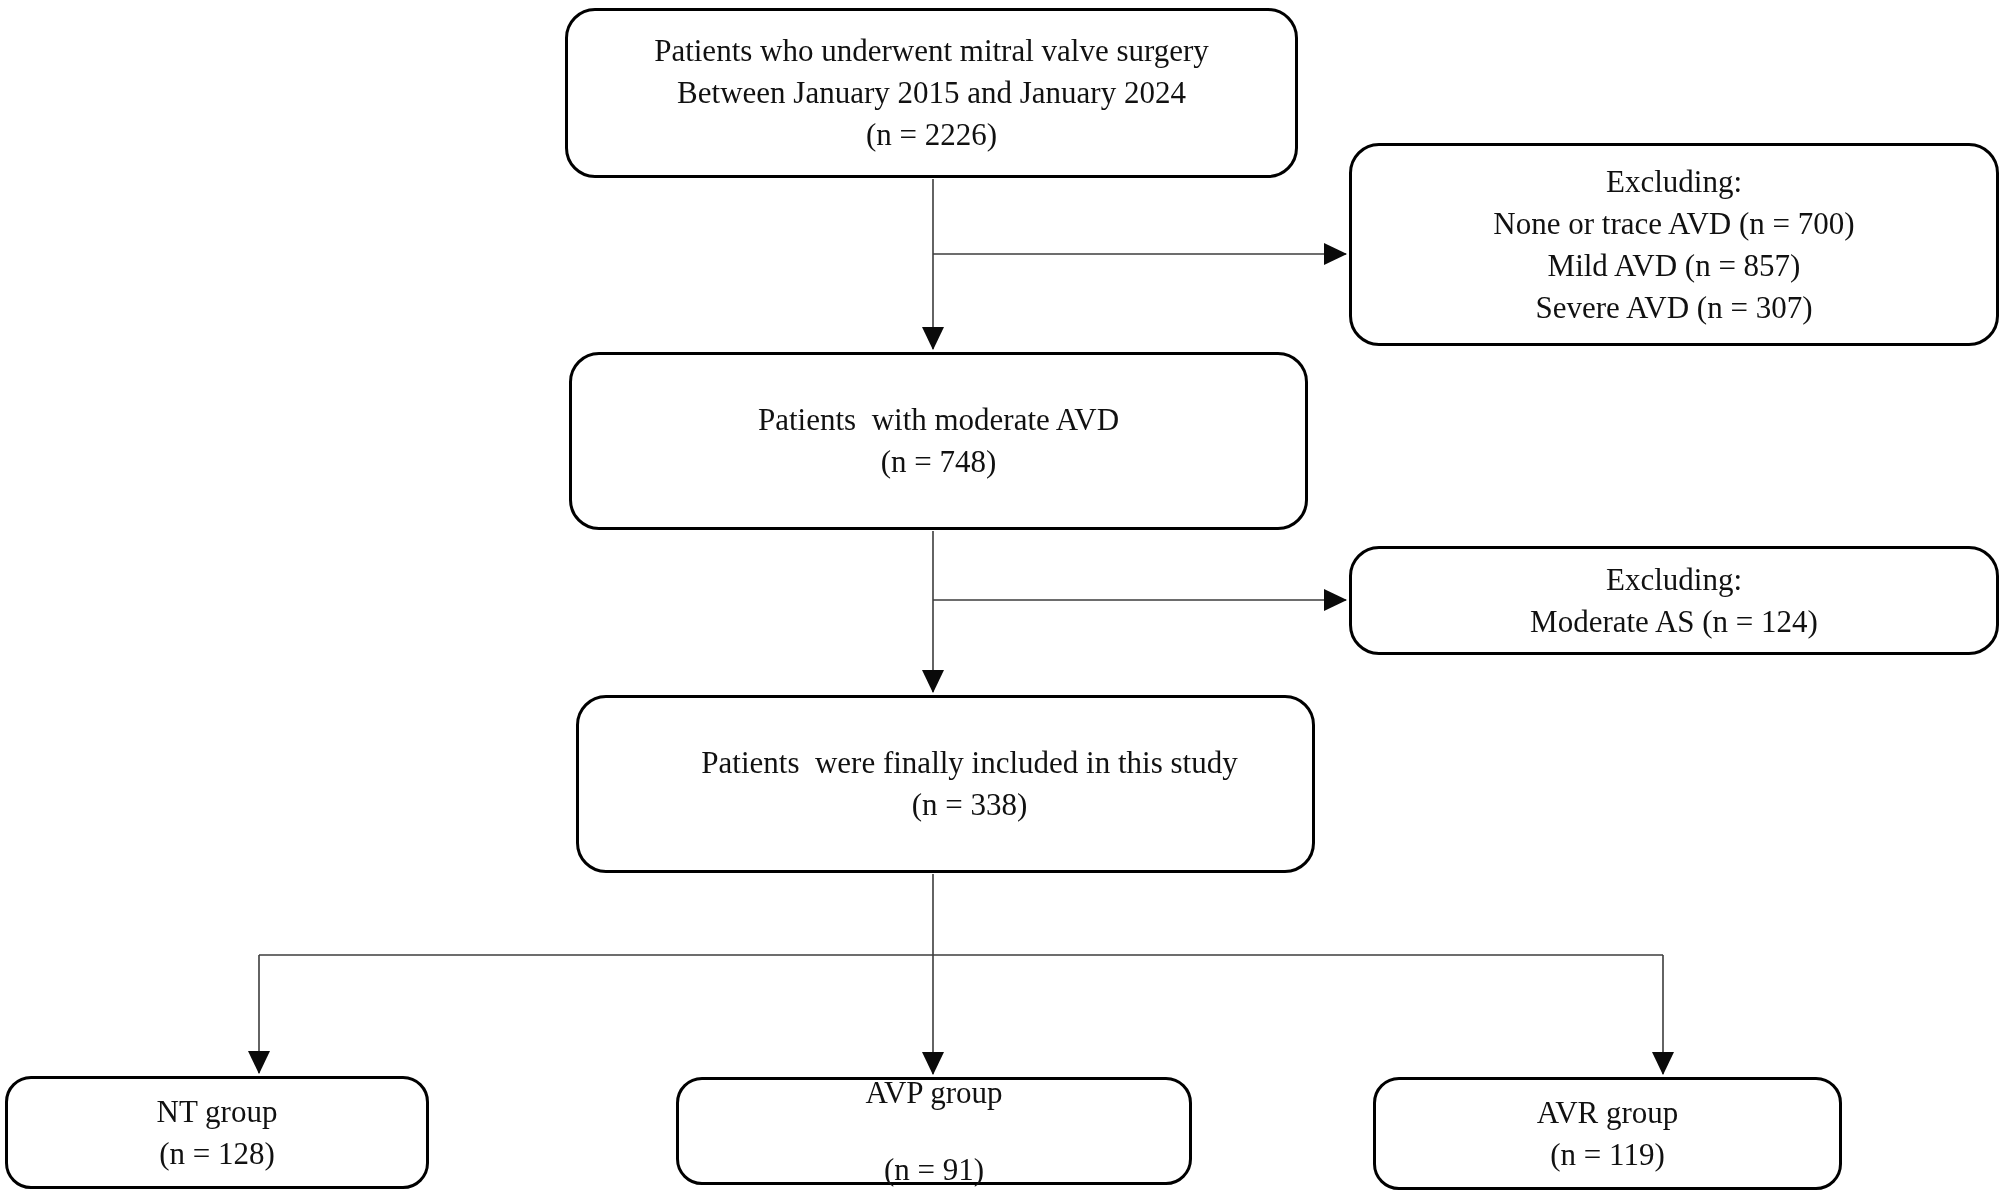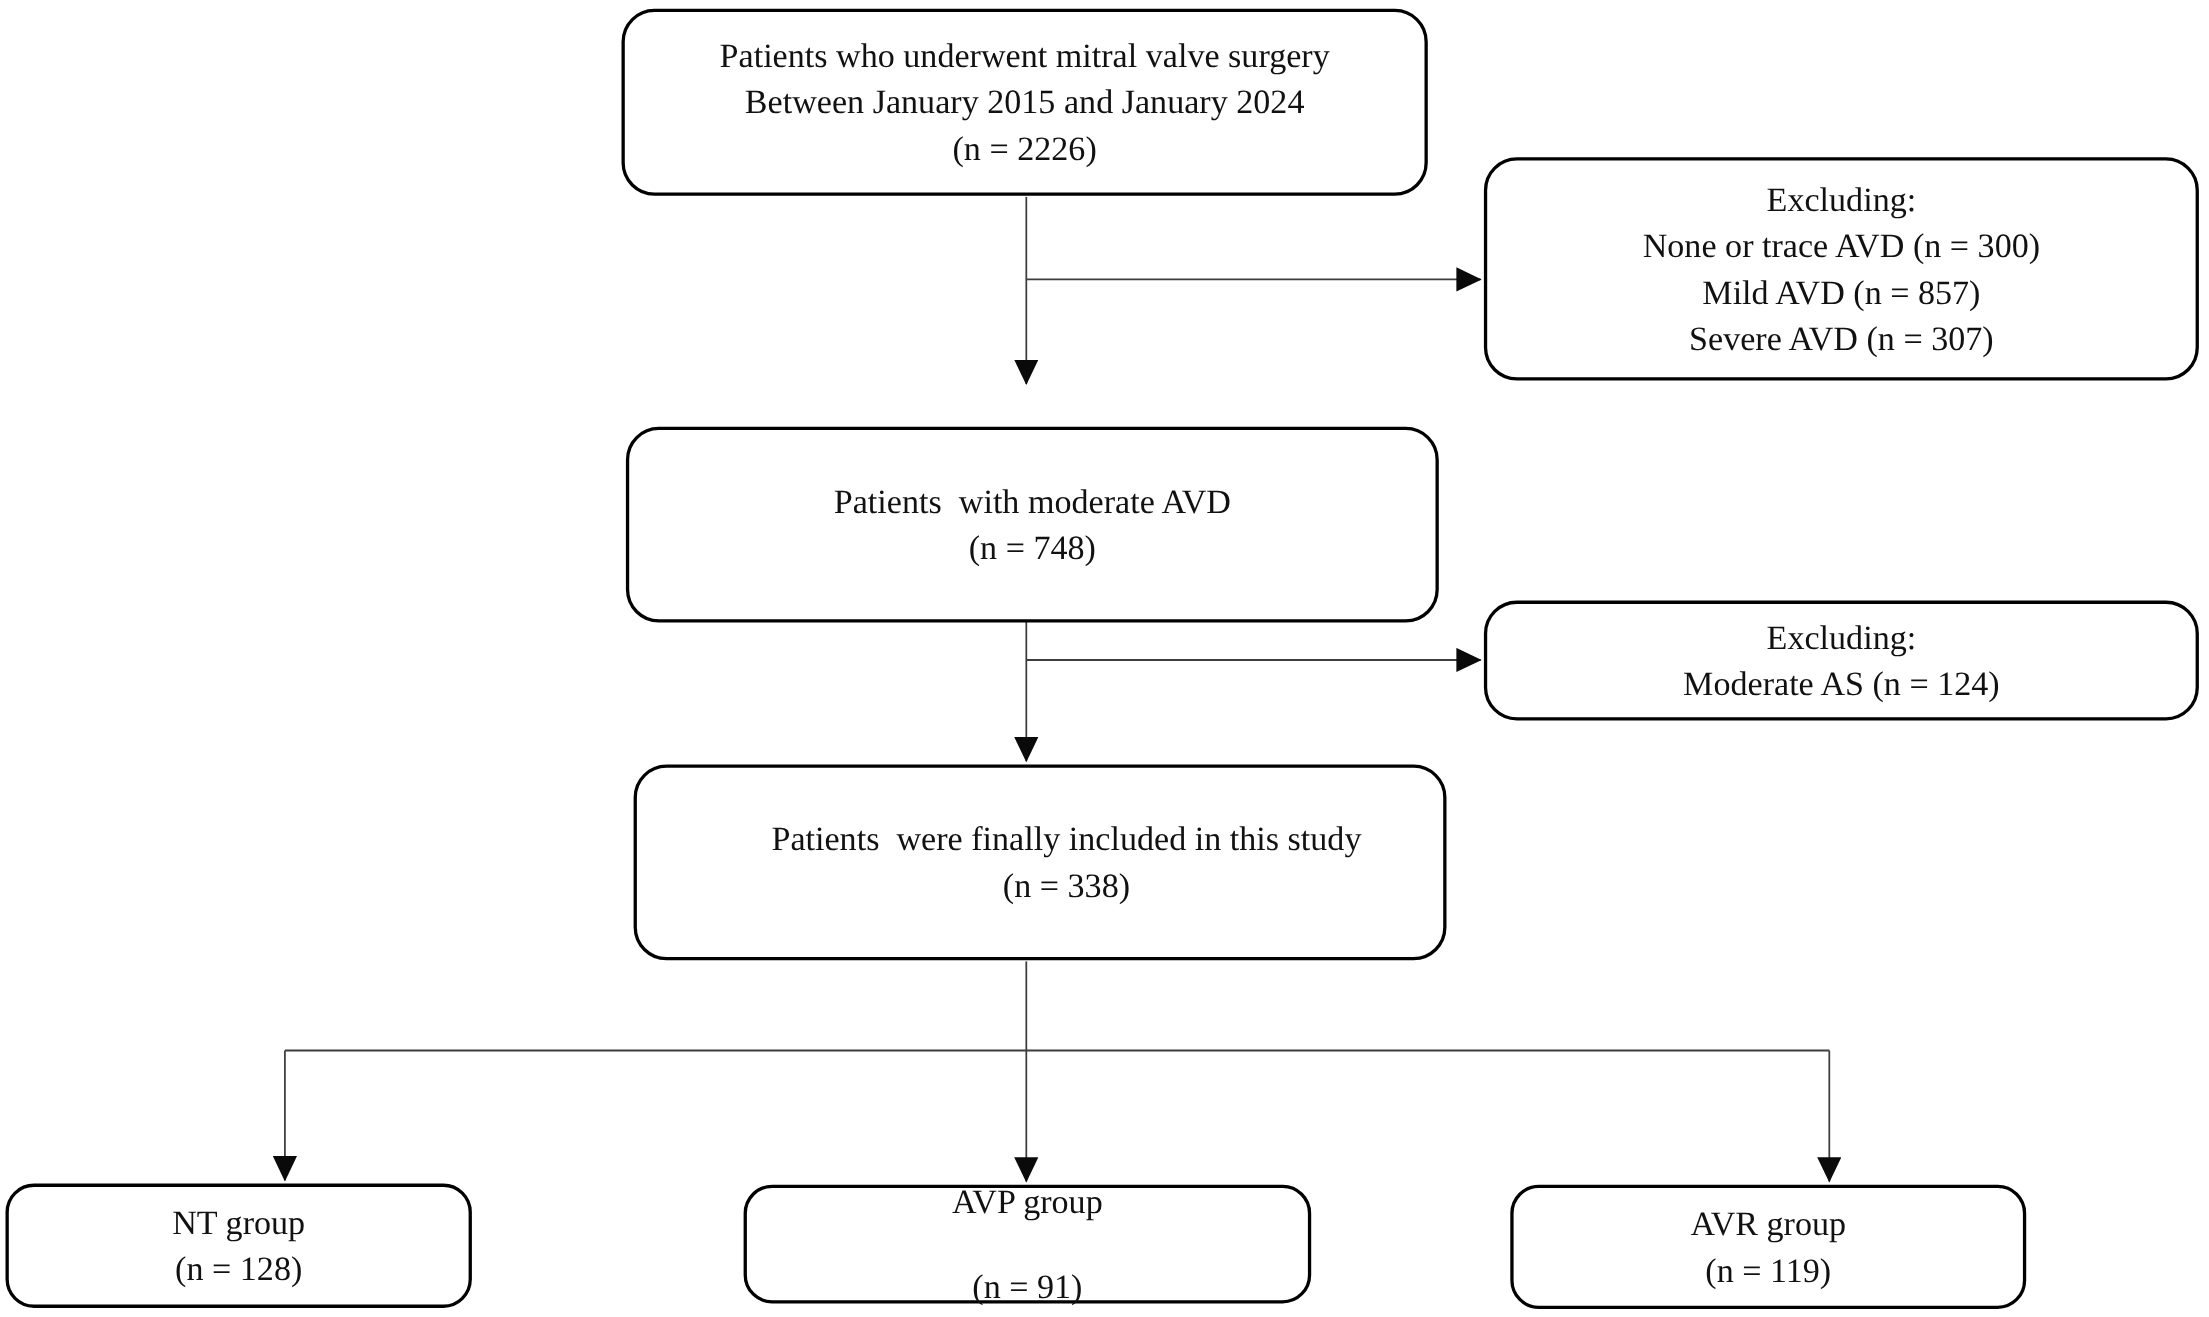--- a/index.html
+++ b/index.html
@@ -37,21 +37,21 @@
     text-align: left;
     font-size: 31px;
     line-height: 42px;
   }
   .node .line {
     white-space: pre-wrap;
   }
   
   #node-surgery        { left: 565px;  top: 8px;    width: 733px; height: 170px; }
   #node-excluding-1    { left: 1349px; top: 143px;  width: 650px; height: 203px; }
-  #node-moderate-avd   { left: 569px;  top: 352px;  width: 739px; height: 178px; margin-top: 36px; }
+  #node-moderate-avd   { left: 569px;  top: 352px;  width: 739px; height: 178px; }
   #node-excluding-2    { left: 1349px; top: 546px;  width: 650px; height: 109px; }
   #node-final-included { left: 576px;  top: 695px;  width: 739px; height: 178px; padding-left: 48px; }
   #node-nt-group       { left: 5px;    top: 1076px; width: 424px; height: 113px; border-radius: 26px; }
   #node-avp-group      { left: 676px;  top: 1077px; width: 516px; height: 108px; border-radius: 26px; gap: 35px; }
   #node-avr-group      { left: 1373px; top: 1077px; width: 469px; height: 113px; border-radius: 26px; }
 </style>
 </head>
 <body>
 
 <div id="canvas">
@@ -80,21 +80,21 @@
   </svg>
 
   <div class="node" id="node-surgery">
     <div class="line">Patients who underwent mitral valve surgery</div>
     <div class="line">Between January 2015 and January 2024</div>
     <div class="line">(n = 2226)</div>
   </div>
 
   <div class="node" id="node-excluding-1">
     <div class="line">Excluding:</div>
-    <div class="line">None or trace AVD (n = 300)</div>
+    <div class="line">None or trace AVD (n = 700)</div>
     <div class="line">Mild AVD (n = 857)</div>
     <div class="line">Severe AVD (n = 307)</div>
   </div>
 
   <div class="node" id="node-moderate-avd">
     <div class="line">Patients  with moderate AVD</div>
     <div class="line">(n = 748)</div>
   </div>
 
   <div class="node" id="node-excluding-2">

